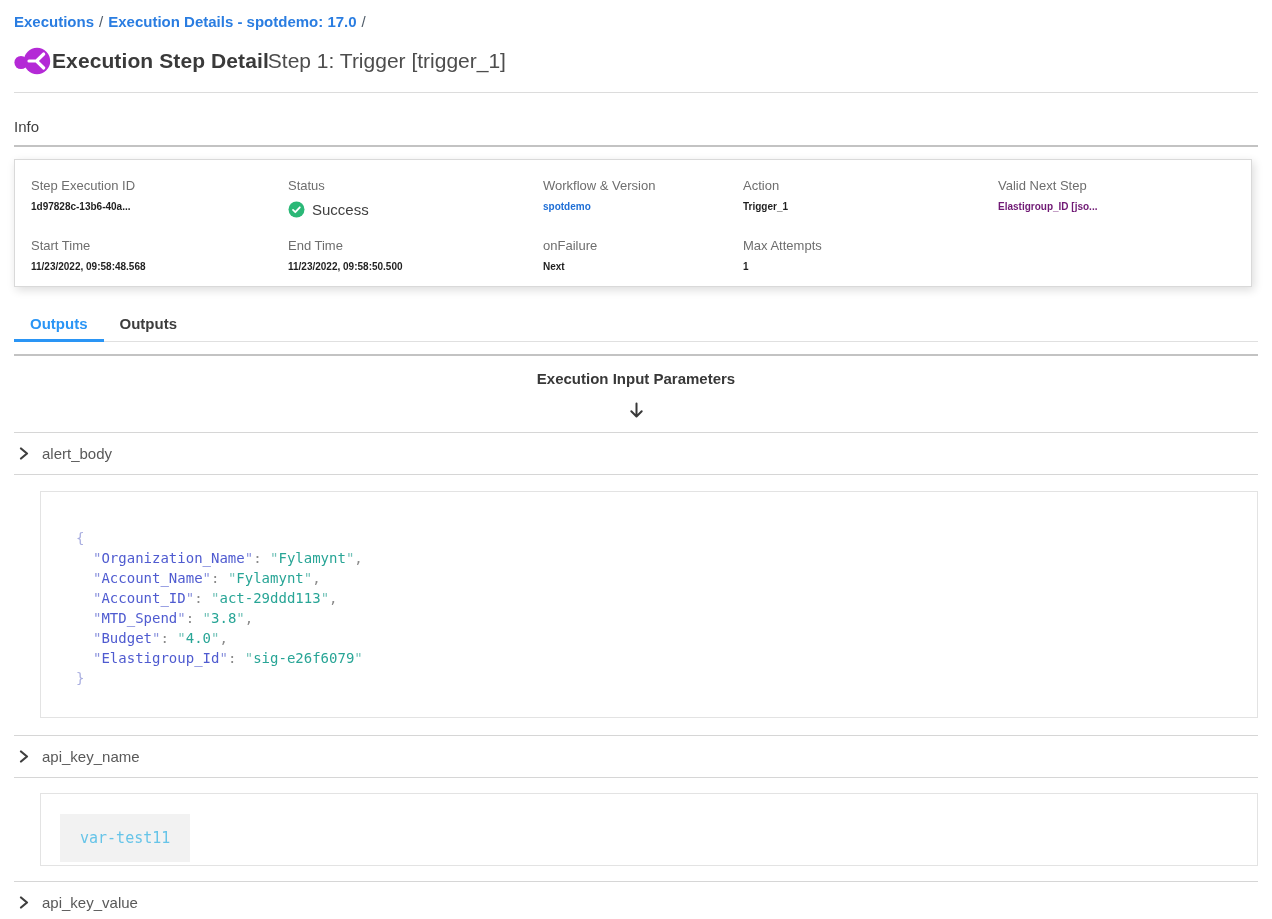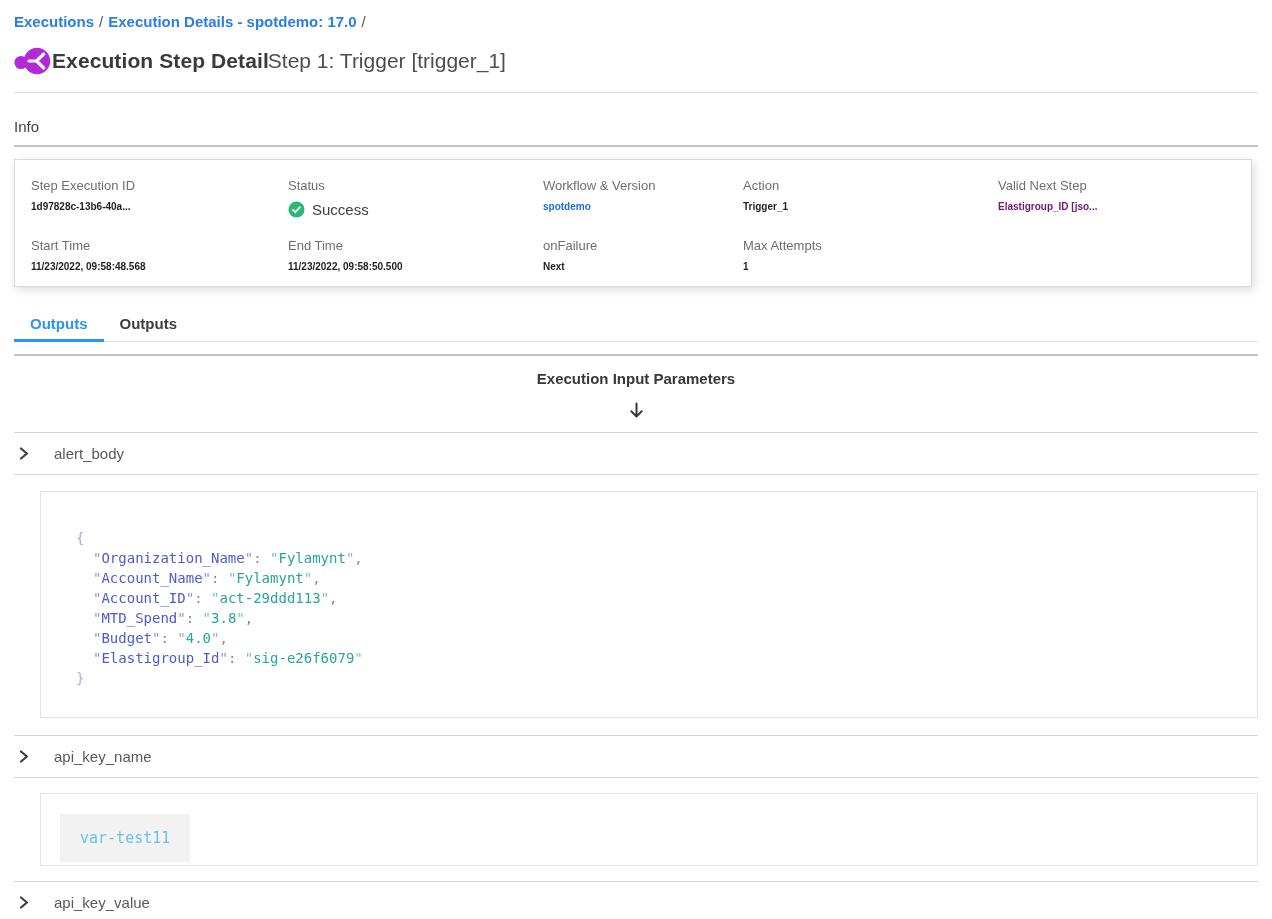--- a/index.html
+++ b/index.html
@@ -50,21 +50,21 @@
   .tab.active::after { content:""; position:absolute; left:0; right:0; bottom:-1px; height:3px; background:#2a95f5; }
 
   .content-split { margin-top:12px; }
 
   
   .section-header { margin:0 14px; padding:14px 6px 13px 6px; display:flex; align-items:center; gap:15px;flex-direction:column; }
   .section-header .sh-title { font-size:15px; font-weight:600; color:#383838; }
   .sh-arrow { cursor:pointer; display:inline-flex; }
 
   
-  .param-row { margin:0 14px; padding:12px 5px; display:flex; align-items:center; gap:23px; cursor:pointer; }
+  .param-row { margin:0 14px; padding:12px 5px; display:flex; align-items:center; gap:11px; cursor:pointer; }
   .param-row .chev { display:inline-flex; width:12px; }
   .param-row .pname { font-size:15px; color:#595959; }
 
   
   .code-box {
     margin:16px 14px 17px 40px;
     height:227px;
     border:1px solid #e3e3e3;
     padding:36px 20px 0 35px;
     overflow:hidden;

